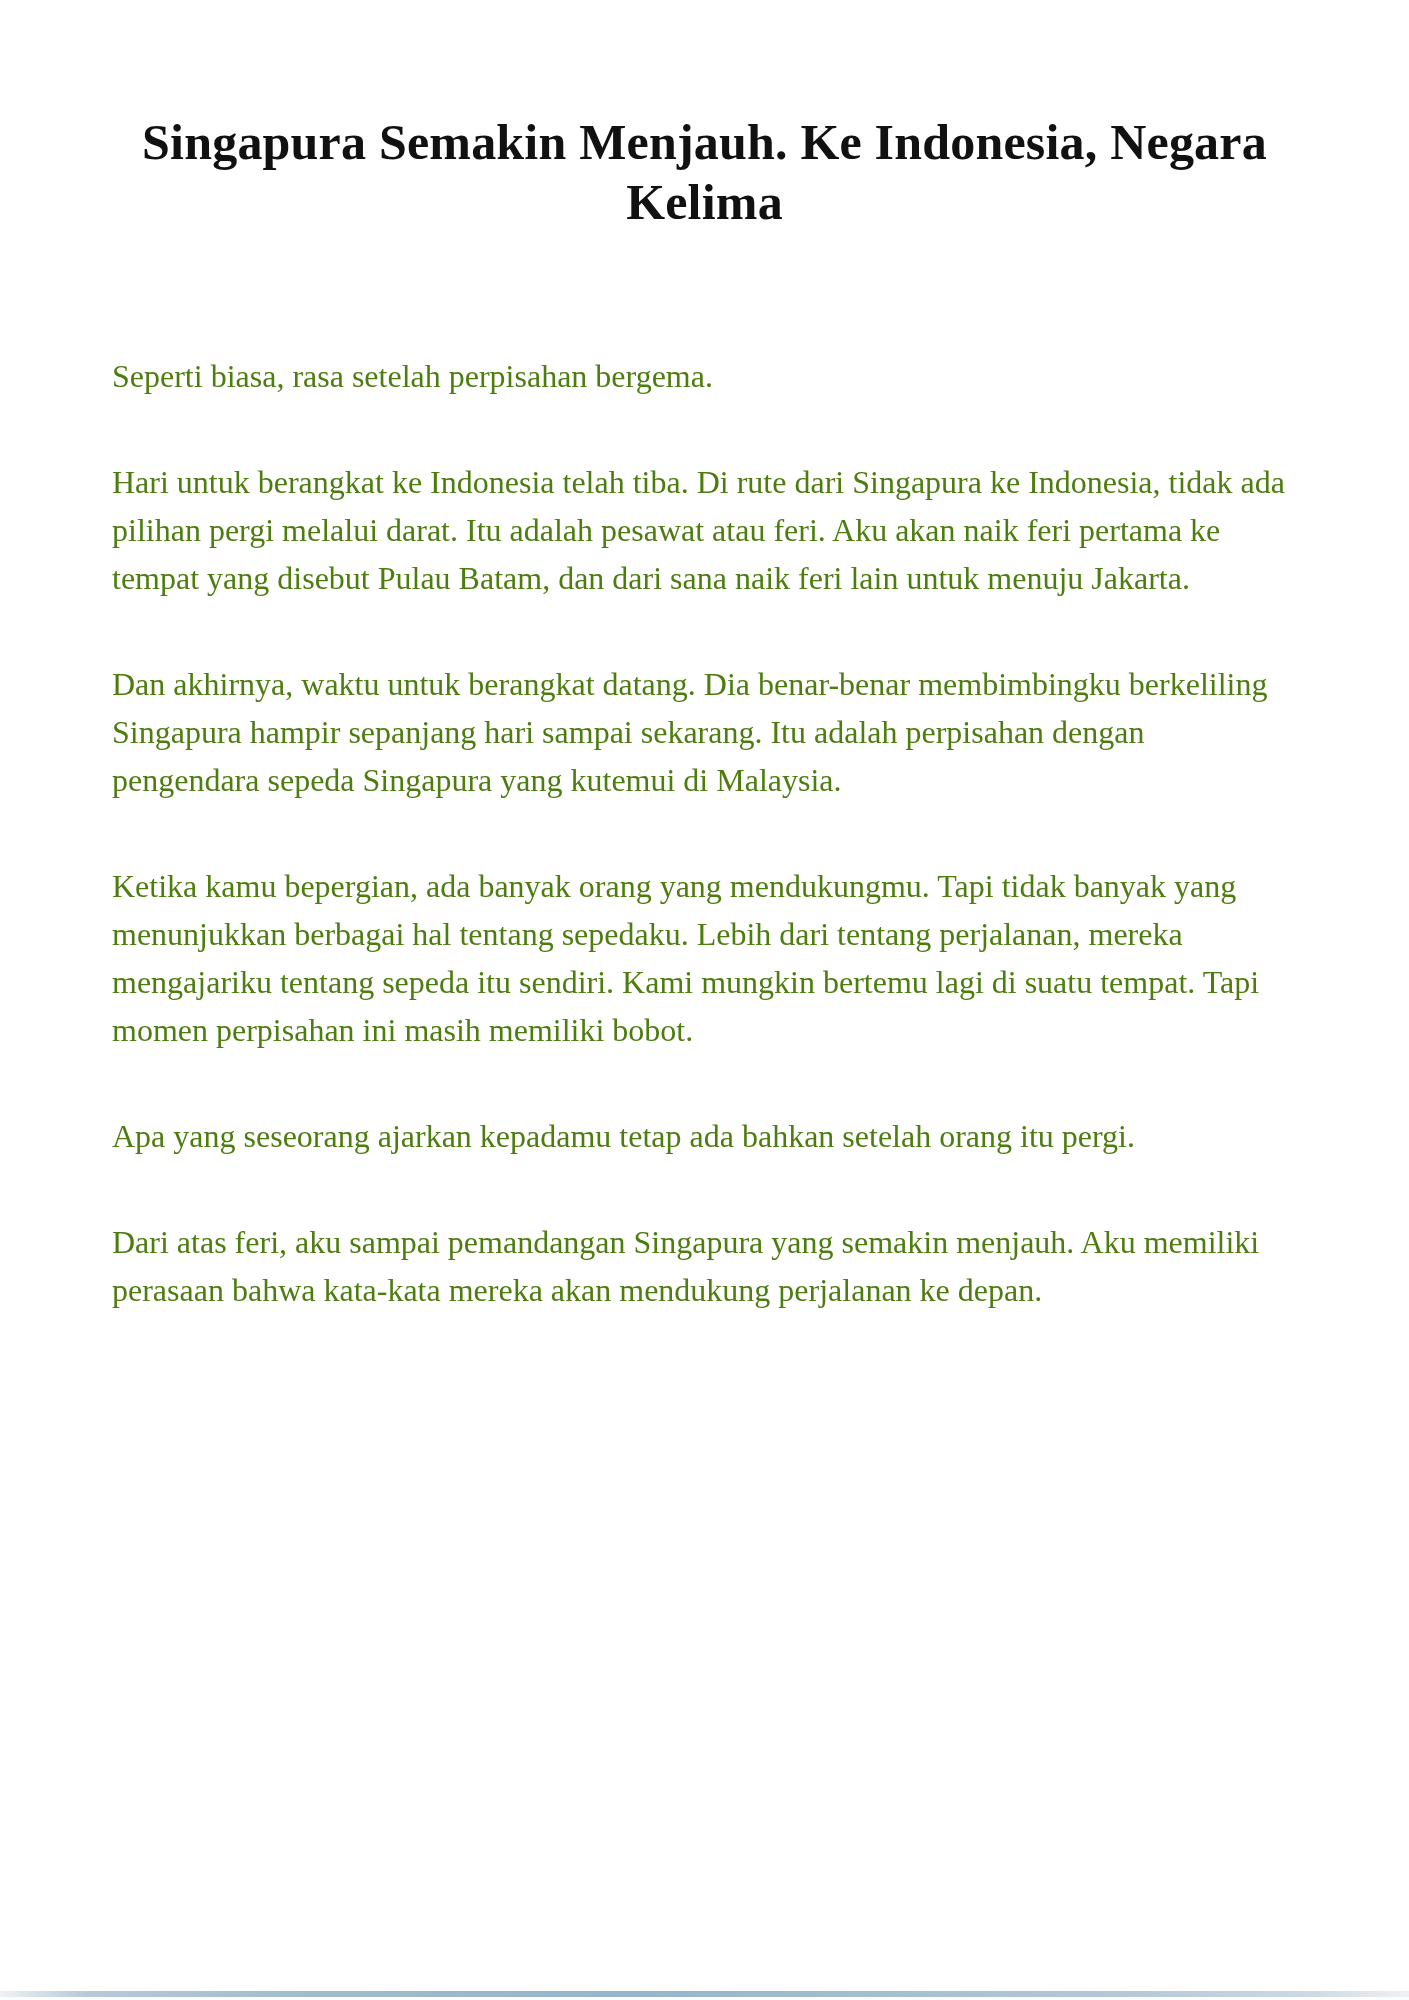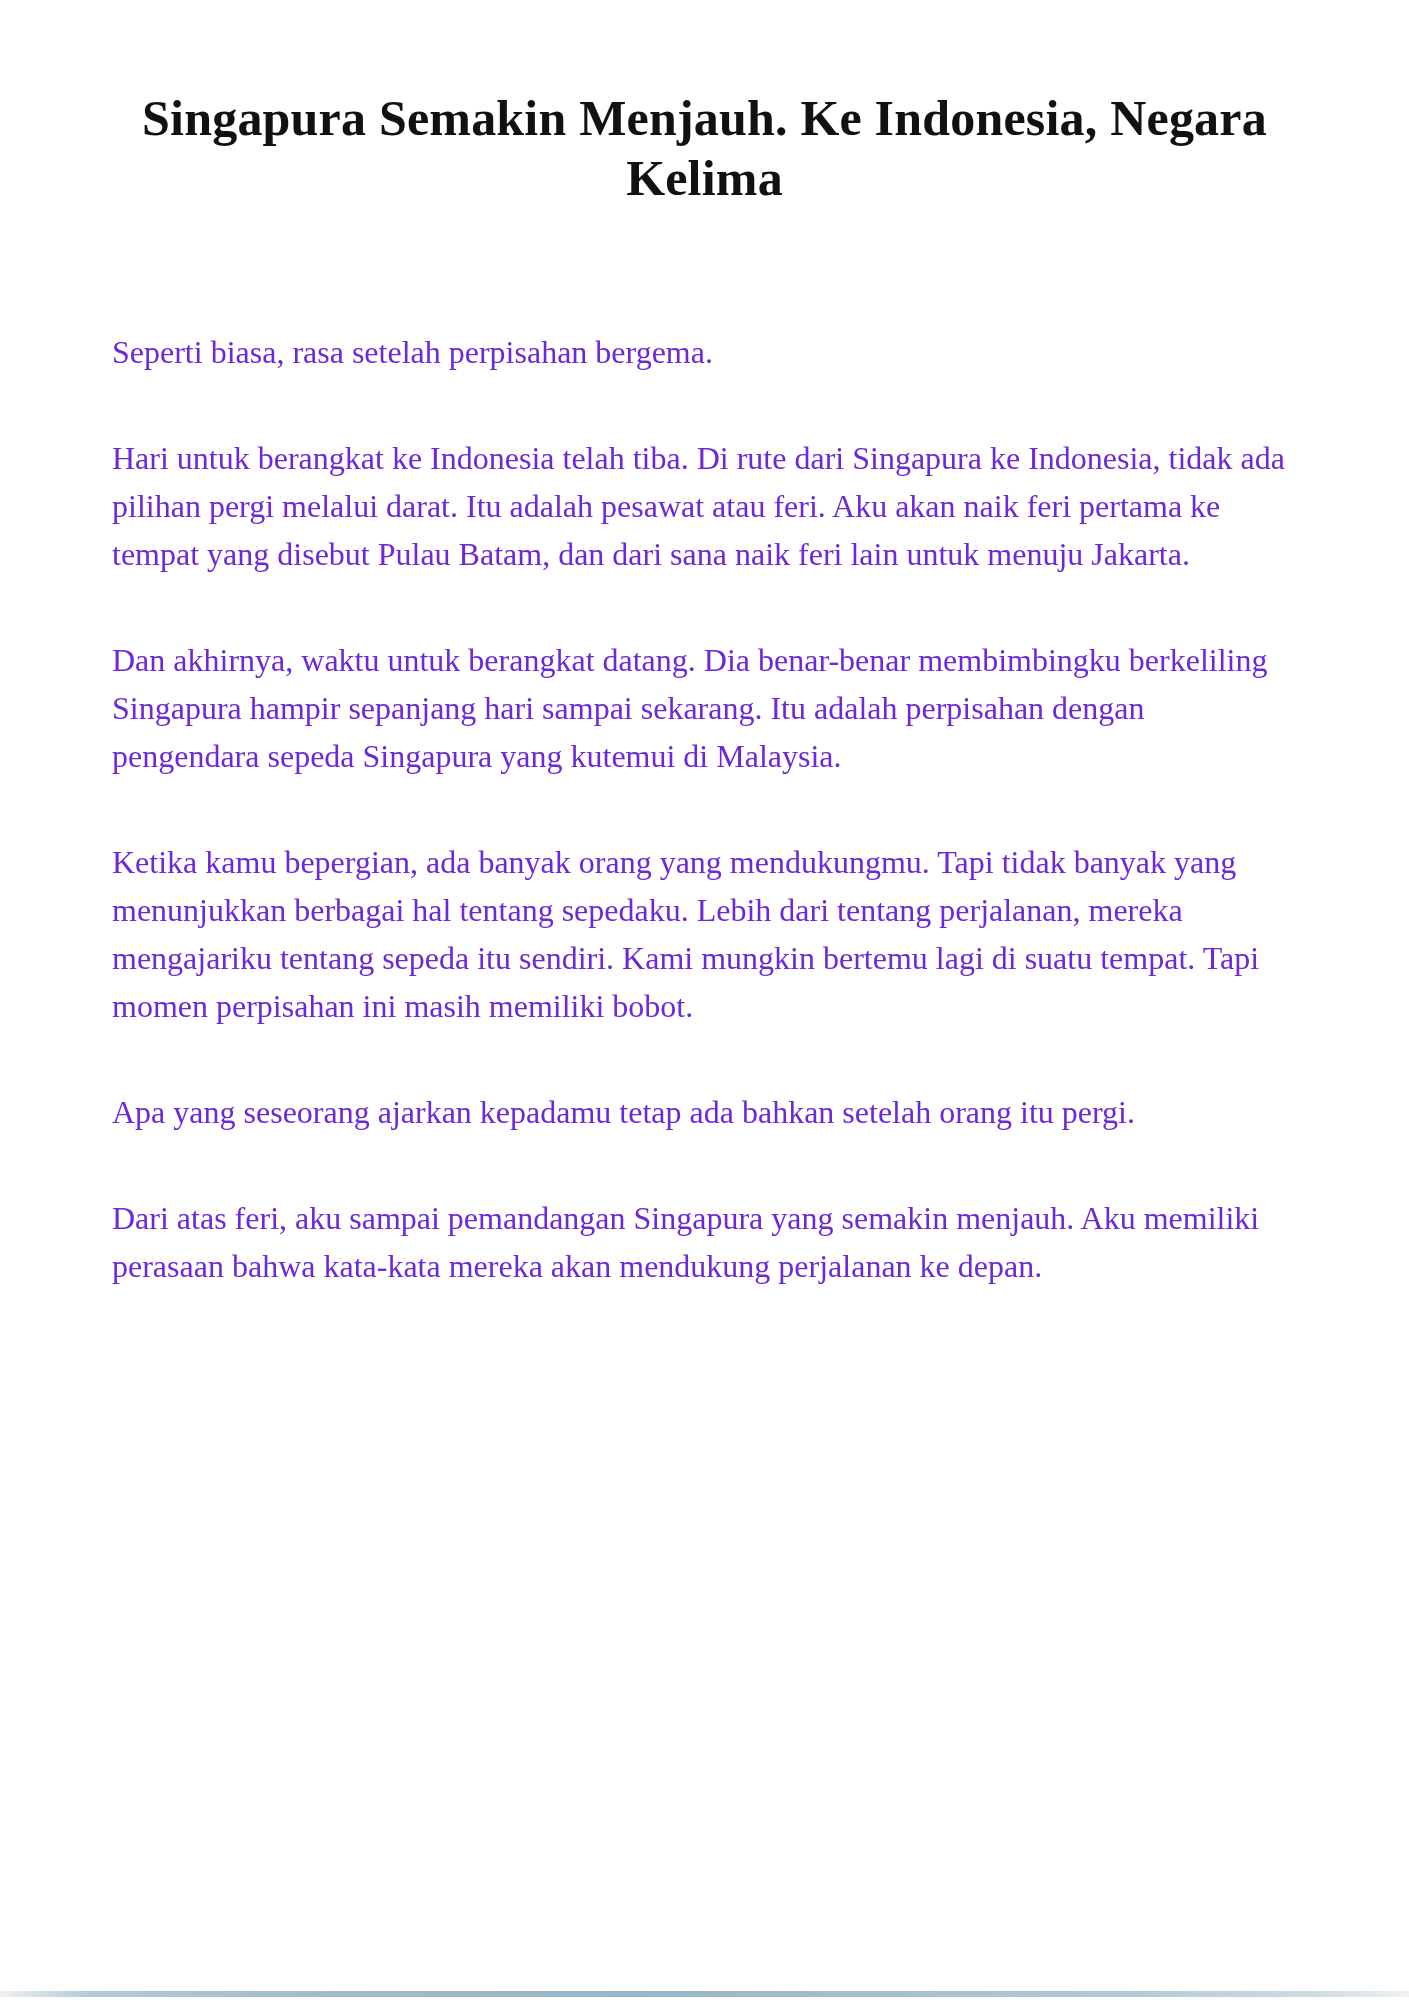--- a/index.html
+++ b/index.html
@@ -11,38 +11,38 @@
     position: relative;
     width: 1409px;
     height: 2000px;
     margin: 0 auto;
     background: #ffffff;
     overflow: hidden;
     font-family: "Liberation Serif", "DejaVu Serif", serif;
     color: #1b1b1b;
   }
   .content {
-    padding: 88px 112px 0 112px;
+    padding: 112px 112px 0 112px;
   }
   h1.article-title {
     margin: 0 0 120px 0;
     font-size: 50px;
     line-height: 60px;
     font-weight: 700;
     text-align: center;
     color: #111111;
     letter-spacing: 0.2px;
   }
   .article-body p {
     margin: 0 0 58px 0;
     font-size: 32px;
     line-height: 48px;
     font-weight: 400;
     text-align: left;
-    color: #6d28d9;
+    color: #4d7c0f;
   }
   .next-image-top-edge {
     position: absolute;
     left: 0;
     top: 1991px;
     width: 1409px;
     height: 6px;
     background: linear-gradient(90deg,
       #eef2f4 0%,
       #b6cbd8 6%,

